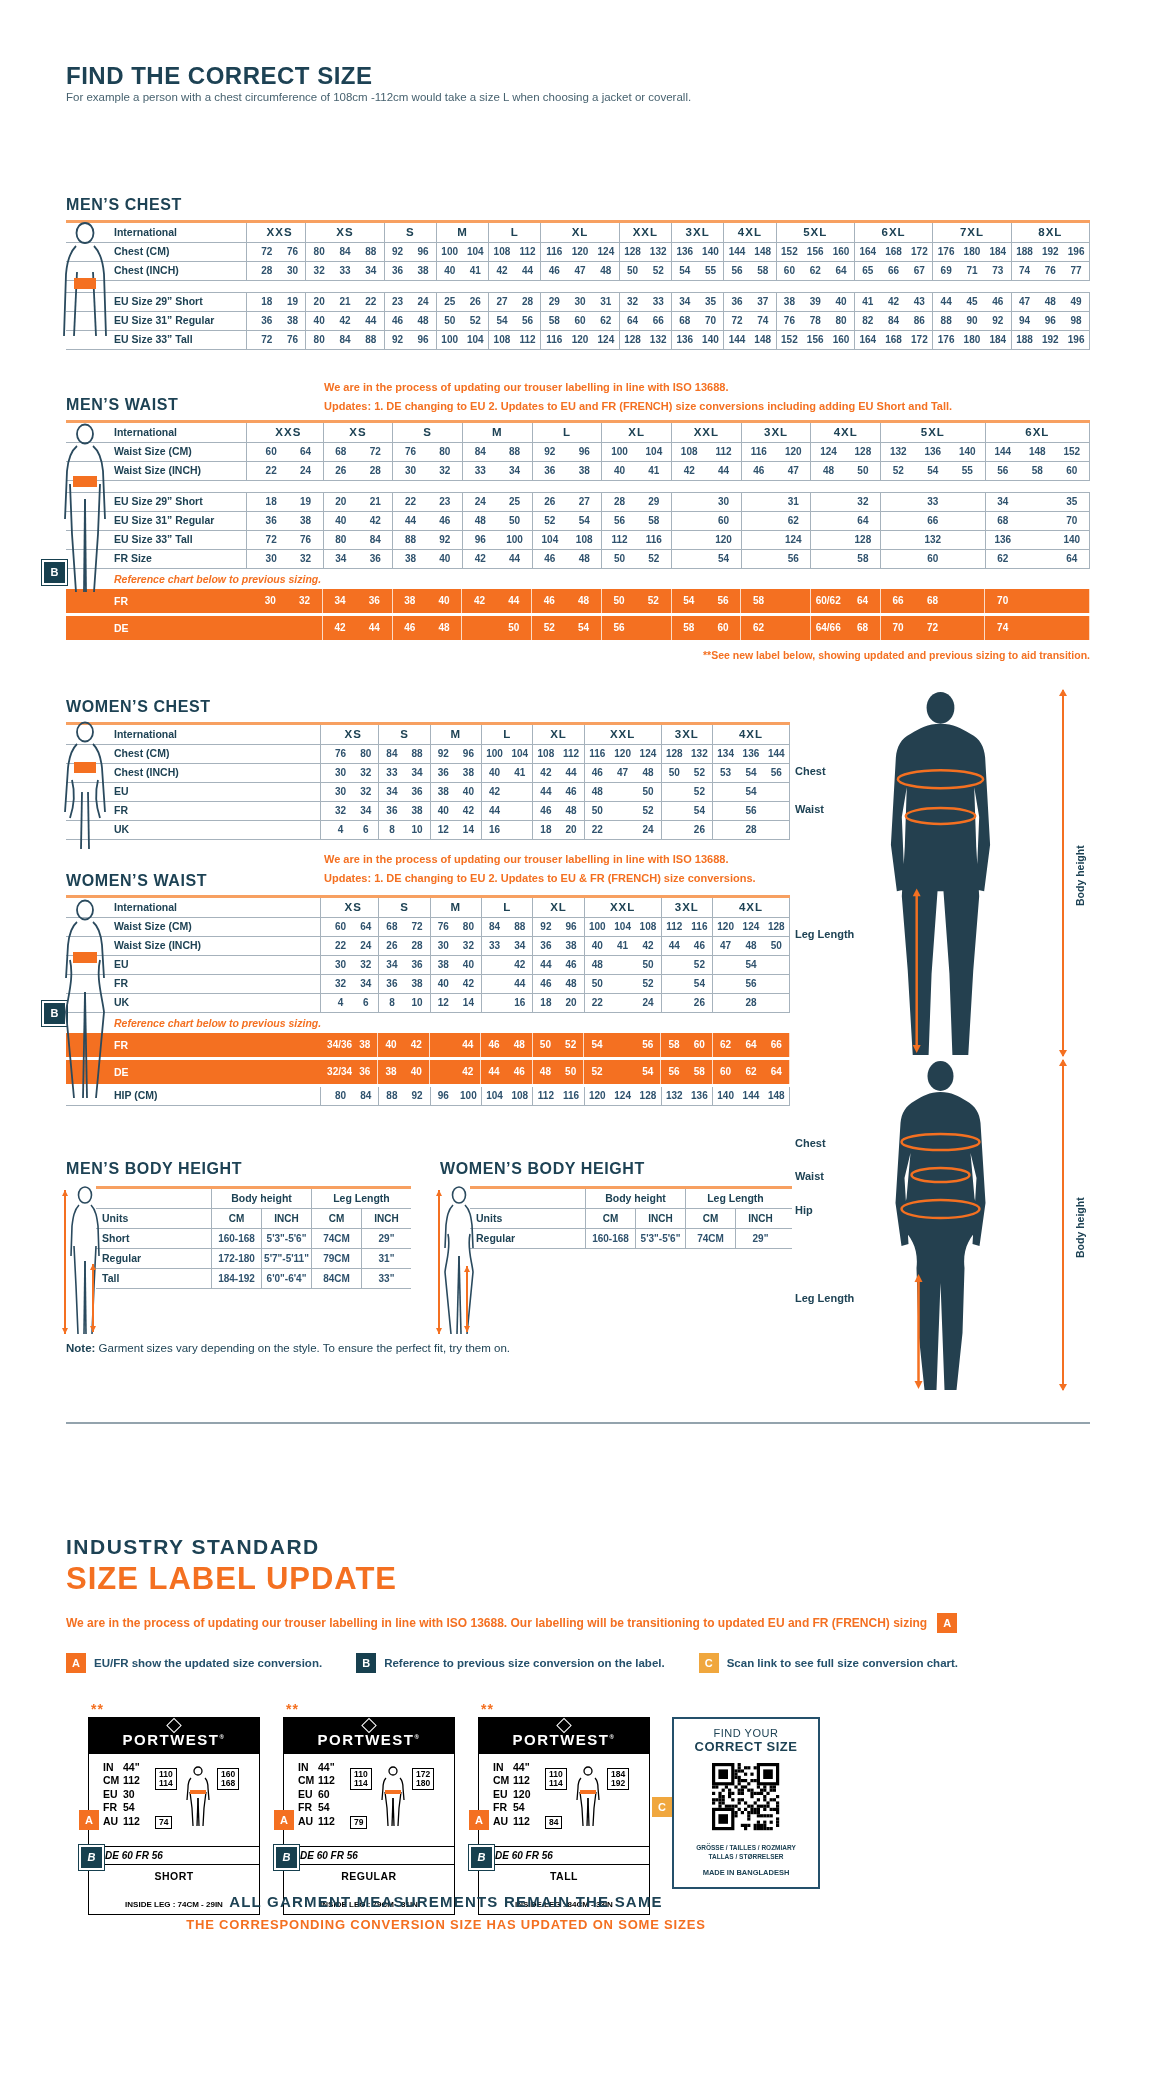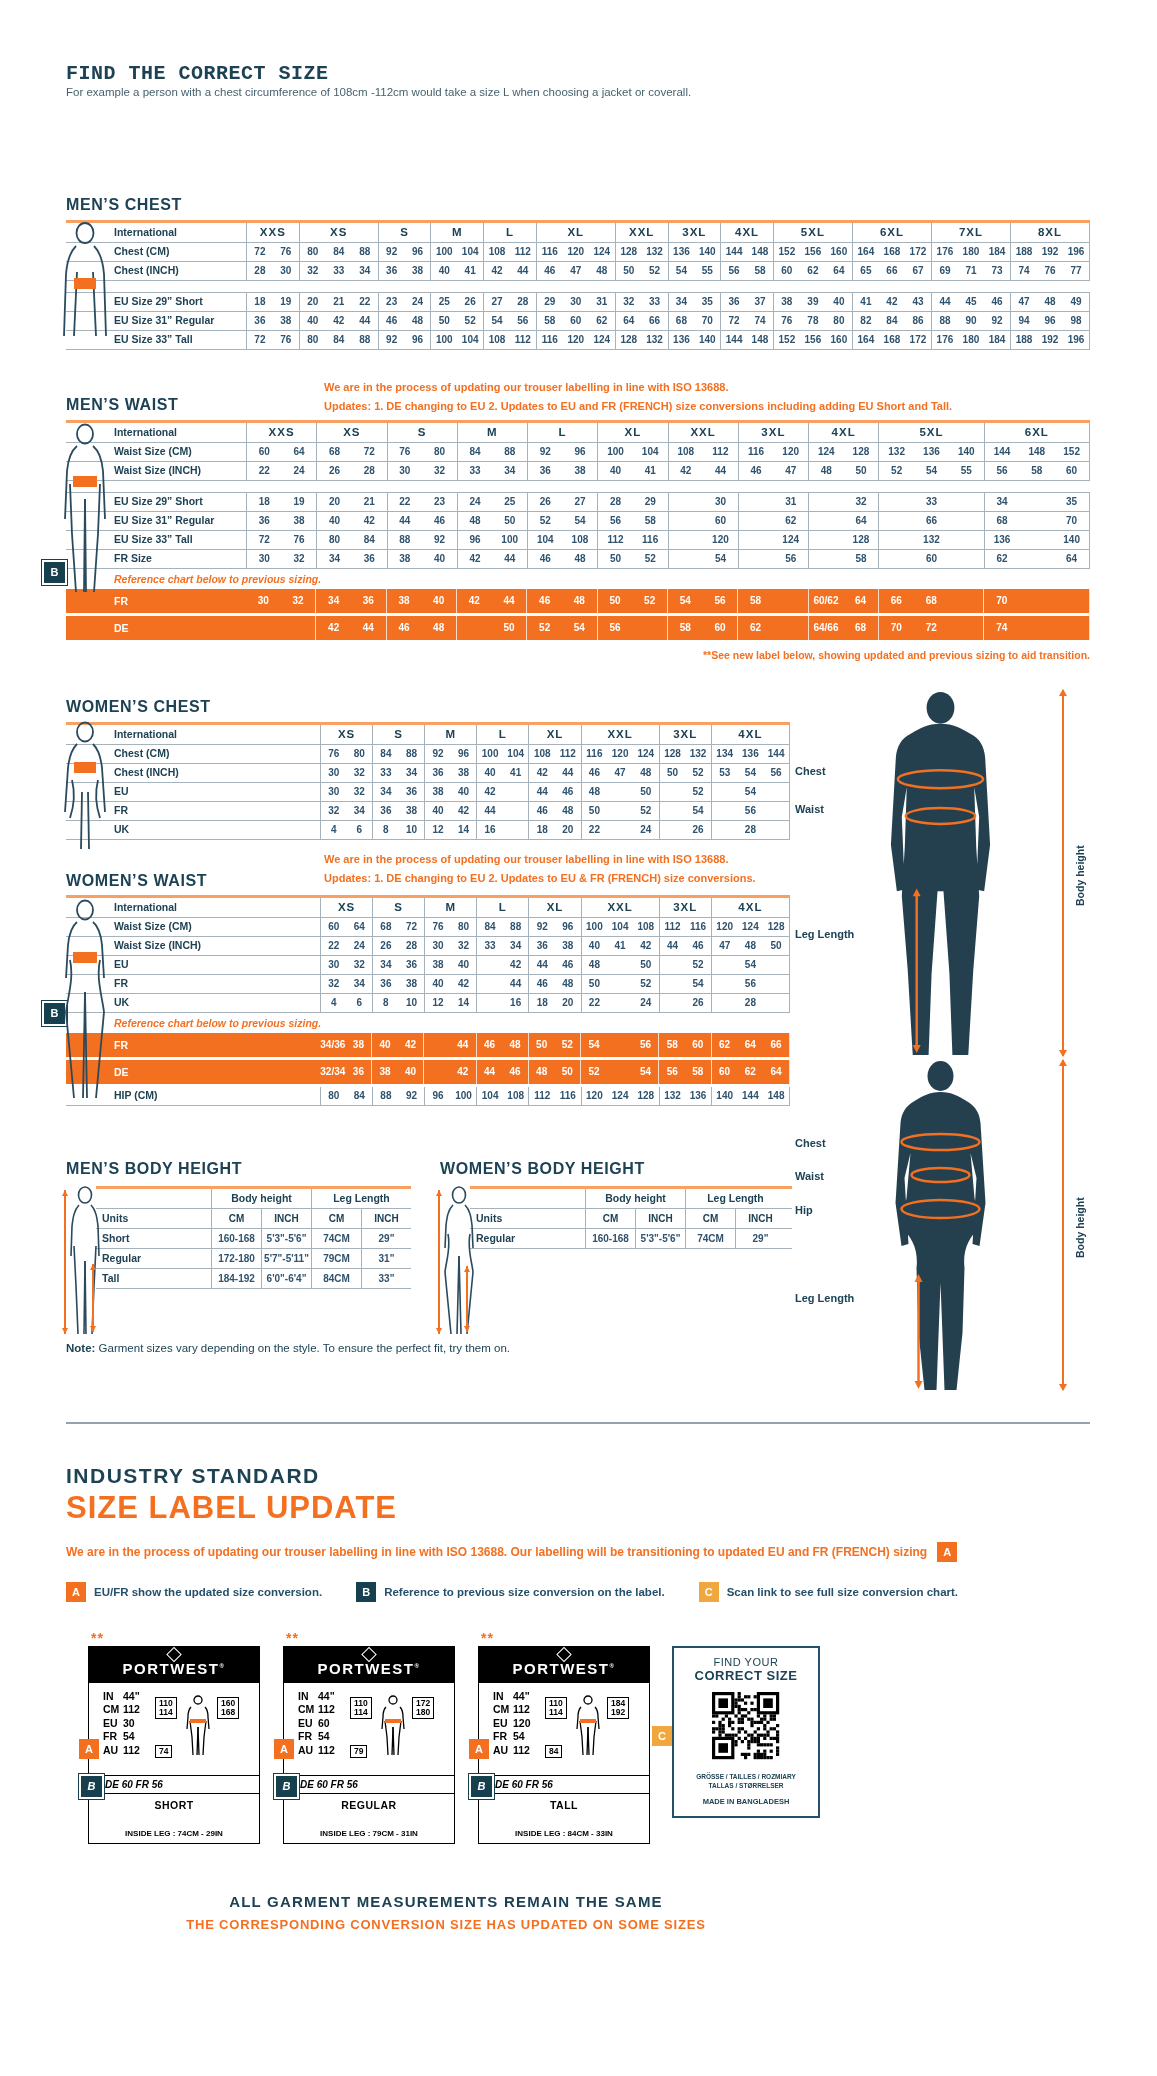--- a/index.html
+++ b/index.html
@@ -1,34 +1,34 @@
 <!DOCTYPE html>
 <html><head>
 <meta charset="utf-8">
 <style>
   html,body{margin:0;padding:0;background:#fff;}
   body{font-family:"Liberation Sans", sans-serif; color:#1e4254;}
   #page{position:relative;width:1157px;height:2076px;background:#fff;overflow:hidden;}
   .abs{position:absolute;}
 
   
-  #main-title{font-size:20px;font-weight:800;letter-spacing:.5px;color:#1d4254;font-family:Liberation Mono, monospace;}
+  #main-title{font-size:24px;font-weight:800;letter-spacing:.5px;color:#1d4254;}
   .subtitle{font-size:11.5px;color:#47626f;line-height:15px;font-weight:500;}
 
   
   .sec-title{font-size:16px;font-weight:800;letter-spacing:.6px;color:#1d4254;}
   .note-orange{color:#f47021;font-size:11px;line-height:19px;font-weight:600;}
   .note-orange b{font-weight:800;}
 
   
   .sizetable{position:relative;border-top:3px solid #f7a061;}
   .trow{display:flex;align-items:stretch;border-bottom:1px solid #a6b2bc;height:18px;line-height:17px;background:#fff;}
   .trow.thead{height:19px;line-height:19px;}
   .tlabel{padding-left:48px;font-weight:700;font-size:10.5px;color:#1e4254;flex:none;box-sizing:border-box;white-space:nowrap;}
-  .tdata{display:flex;flex:none;border-left:1px solid #a6b2bc;box-sizing:border-box;}
+  .tdata{display:flex;flex:none;border-left:1px solid #a6b2bc;box-sizing:border-box;padding-left:7px;}
   .tgroup{display:flex;border-right:1px solid #a6b2bc;box-sizing:border-box;}
   .tcell{flex:1;text-align:center;font-size:10px;font-weight:700;color:#2f526d;overflow:hidden;}
   .thead .tgroup{align-items:center;justify-content:center;font-size:11.5px;font-weight:800;color:#1d4254;letter-spacing:1px;}
   .tgap{height:11px;border-bottom:1px solid #a6b2bc;}
   .refrow{height:20px;line-height:20px;color:#f47021;font-style:italic;font-size:10.5px;padding-left:48px;font-weight:600;}
   .trow.torange{background:#f47021;height:24px;line-height:24px;border-bottom:3px solid #fff;}
   .torange .tlabel{color:#fff;}
   .torange .tcell{color:#fff;font-size:10px;}
   .torange .tgroup{border-right:1px solid rgba(255,255,255,.75);}
   .torange .tdata{border-left:none;}
@@ -1575,21 +1575,21 @@
         </div>
       </div>
   </div>
 
   <div class="abs" id="garment-note" style="left:66px;top:1342px;">
     <b>Note:</b><span> Garment sizes vary depending on the style. To ensure the perfect fit, try them on.</span>
   </div>
 
   <div class="abs" id="divider" style="left:66px;top:1422px;width:1024px;"></div>
 
-  <div class="abs" style="left:66px;top:1464px;width:1024px;">
+  <div class="abs" style="left:66px;top:1535px;width:1024px;">
     <div id="ind-h1">INDUSTRY STANDARD</div>
     <div id="ind-h2">SIZE LABEL UPDATE</div>
     <div id="ind-intro">
       <span>We are in the process of updating our trouser labelling in line with ISO 13688. Our labelling will be transitioning to updated EU and FR (FRENCH) sizing</span>
       <span class="badge" style="background:#f47021;margin-left:10px;">A</span>
     </div>
     <div id="legend">
         <div class="legend-item">
           <span class="badge" style="background: rgb(244, 112, 33);">A</span>
           <span>EU/FR show the updated size conversion.</span>

